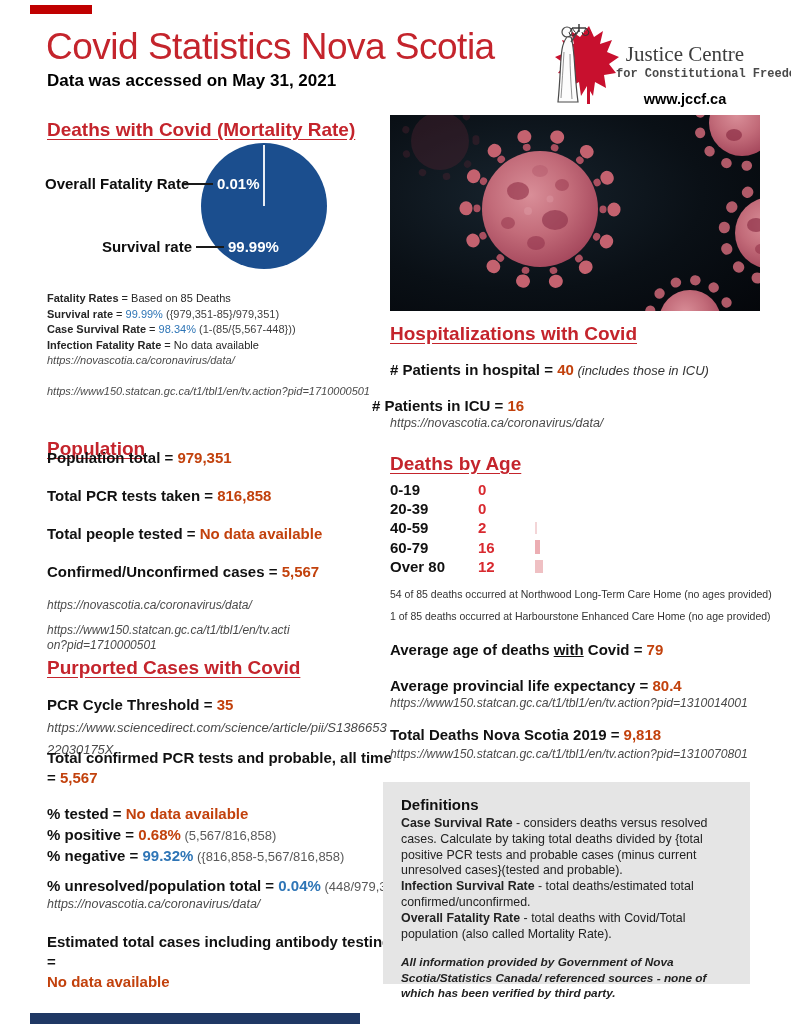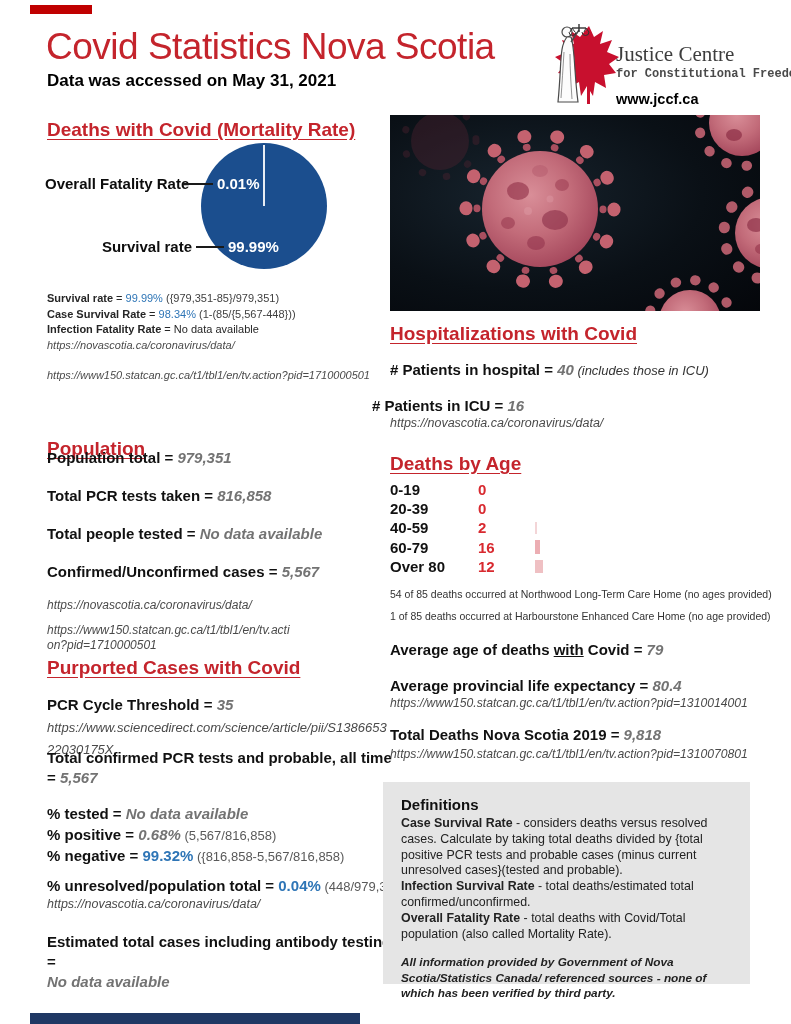--- a/index.html
+++ b/index.html
@@ -5,21 +5,21 @@
   * { margin:0; padding:0; box-sizing:border-box; }
   html,body { width:791px; height:1024px; }
   body { position:relative; background:#fff; font-family:"Liberation Sans",sans-serif; color:#1a1a1a; overflow:hidden; }
   .abs { position:absolute; }
 
   
   #top-bar { left:30px; top:5px; width:62px; height:9px; background:#C00000; }
   #page-title { left:46px; top:26px; font-size:37px; color:#C4242C; letter-spacing:-0.5px; }
   #page-subtitle { left:47px; top:71px; font-size:17px; font-weight:700; color:#000; }
   #logo { left:546px; top:20px; width:210px; }
-  #logo-text { position:absolute; left:70px; top:22px; width:138px; text-align:left; }
+  #logo-text { position:absolute; left:70px; top:22px; width:138px; text-align:center; }
   .logo-name { font-family:"Liberation Serif",serif; font-size:21px; color:#3d3d3d; white-space:nowrap; }
   .logo-tagline { font-family:Liberation Mono, monospace; font-size:12px; font-weight:700; color:#4a4a4a; white-space:nowrap; }
   .logo-site { font-family:"Liberation Sans",sans-serif; font-size:14.5px; font-weight:700; color:#000; margin-top:10px; }
 
   
   .h-red { font-size:19px; font-weight:700; color:#C4242C; text-decoration:underline; text-underline-offset:3px; white-space:nowrap; }
 
   
   #pie-circle { left:201px; top:143px; width:126px; height:126px; border-radius:50%; background:#1B4E8E; }
   #pie-divider { left:263px; top:145px; width:2px; height:61px; background:rgba(255,255,255,0.9); }
@@ -32,21 +32,21 @@
   .fact-label { font-weight:700; }
   .fact-val[data-color="blue"] { color:#2E75B6; }
   .fact-val[data-color="plain"] { color:#262626; }
   .fact-formula { color:#404040; }
   .link { font-style:italic; color:#4a4a4a; }
   .link-sm { font-size:11px; }
   .link-md { font-size:12px; line-height:15px; display:block; }
 
   
   .stat { font-size:15px; font-weight:700; color:#111; }
-  .red-val { color:#737373; font-weight:700;font-style:italic; }
+  .red-val { color:#c2410c; font-weight:700; }
   .blue-val { color:#2E75B6; font-weight:700; }
   .formula { font-weight:400; font-size:13px; color:#595959; }
   .inline-note { font-weight:400; font-style:italic; font-size:13px; color:#333; }
   .pop-item { margin-bottom:21px; white-space:nowrap; }
 
   
   .dba-row { display:flex; align-items:center; height:19.2px; }
   .dba-age { width:88px; font-size:15px; font-weight:700; color:#111; }
   .dba-count { width:57px; font-size:15px; font-weight:700; color:#D8292F; }
   .dba-bar { display:inline-block; }
@@ -95,20 +95,21 @@
 <div class="abs" id="pie-circle"></div>
 <div class="abs" id="pie-divider"></div>
 <div class="abs pie-label" style="left:45px; top:175px;">Overall Fatality Rate</div>
 <div class="abs pie-line" style="left:183px; top:183px; width:30px;"></div>
 <div class="abs pie-value" style="left:217px; top:175px;">0.01%</div>
 <div class="abs pie-label" style="left:58px; top:238px;">Survival rate</div>
 <div class="abs pie-line" style="left:196px; top:246px; width:28px;"></div>
 <div class="abs pie-value" style="left:228px; top:238px;">99.99%</div>
 
 <div class="abs" id="mortality-facts">
+  <div><span class="fact-label">Fatality Rates</span><span> = </span><span class="fact-val" data-color="plain">Based on 85 Deaths</span></div>
   <div><span class="fact-label">Survival rate</span><span> = </span><span class="fact-val" data-color="blue">99.99%</span><span class="fact-formula">  ({979,351-85}/979,351)</span></div>
   <div><span class="fact-label">Case Survival Rate</span><span> = </span><span class="fact-val" data-color="blue">98.34%</span><span class="fact-formula">  (1-(85/{5,567-448}))</span></div>
   <div><span class="fact-label">Infection Fatality Rate</span><span> = </span><span class="fact-val" data-color="plain">No data available</span></div>
   <div class="link link-sm">https://novascotia.ca/coronavirus/data/</div>
   <div class="link link-sm" style="margin-top:15px;">https://www150.statcan.gc.ca/t1/tbl1/en/tv.action?pid=1710000501</div>
 </div>
 
 <div class="abs h-red" style="left:47px; top:412px;margin-top:26px;">Population</div>
 <div class="abs" style="left:47px; top:449px; width:345px;">
   <div class="stat pop-item"><span>Population total = </span><span class="red-val">979,351</span></div>

